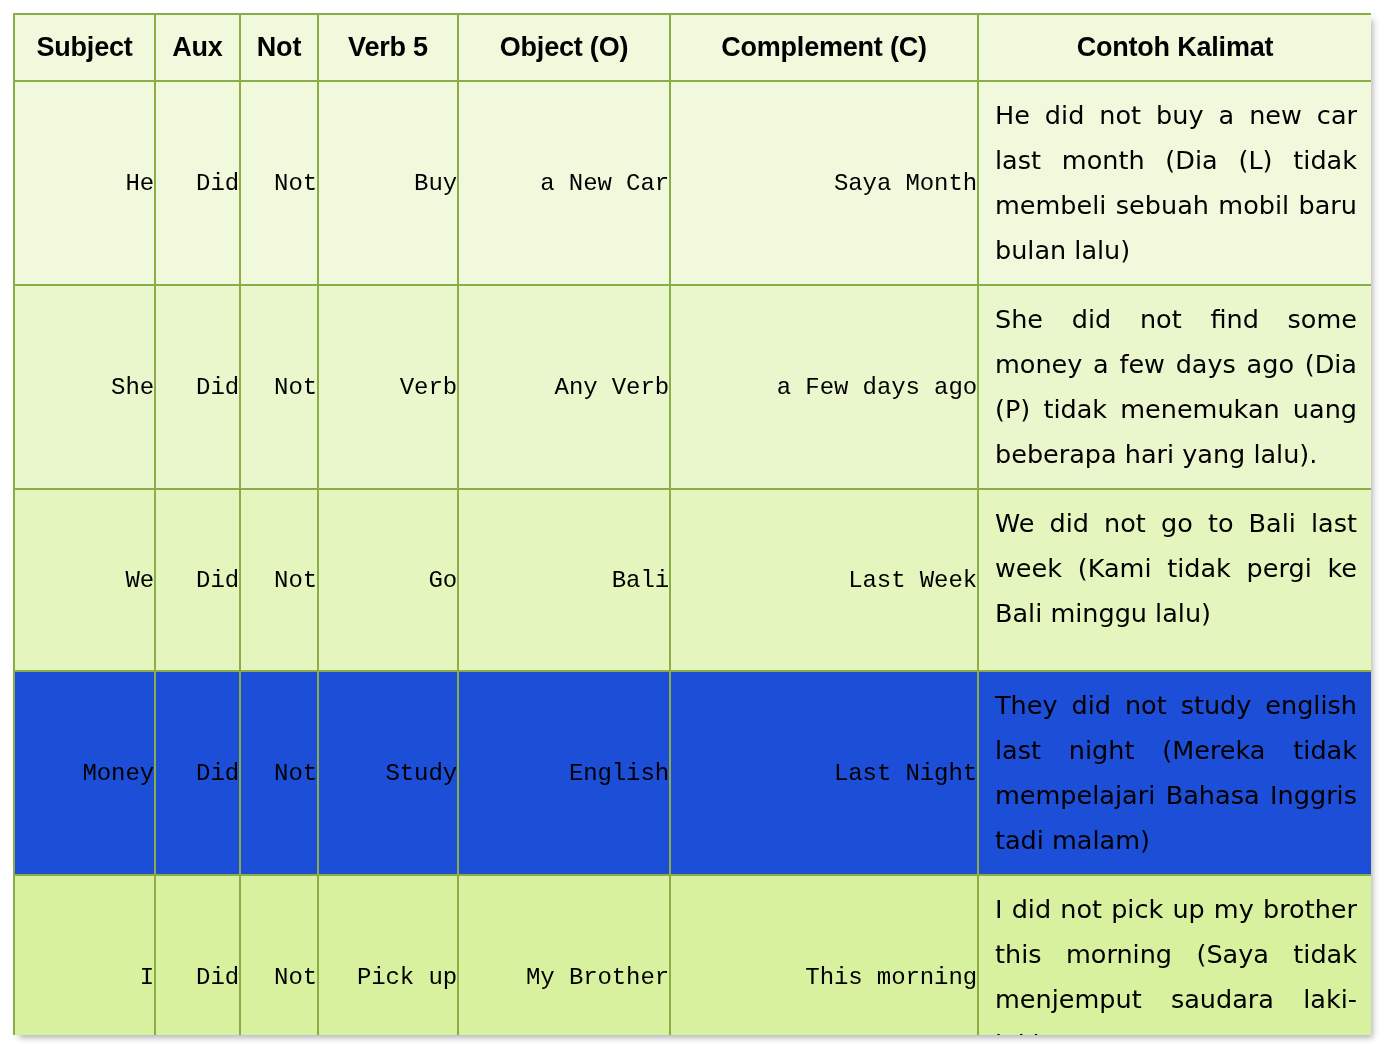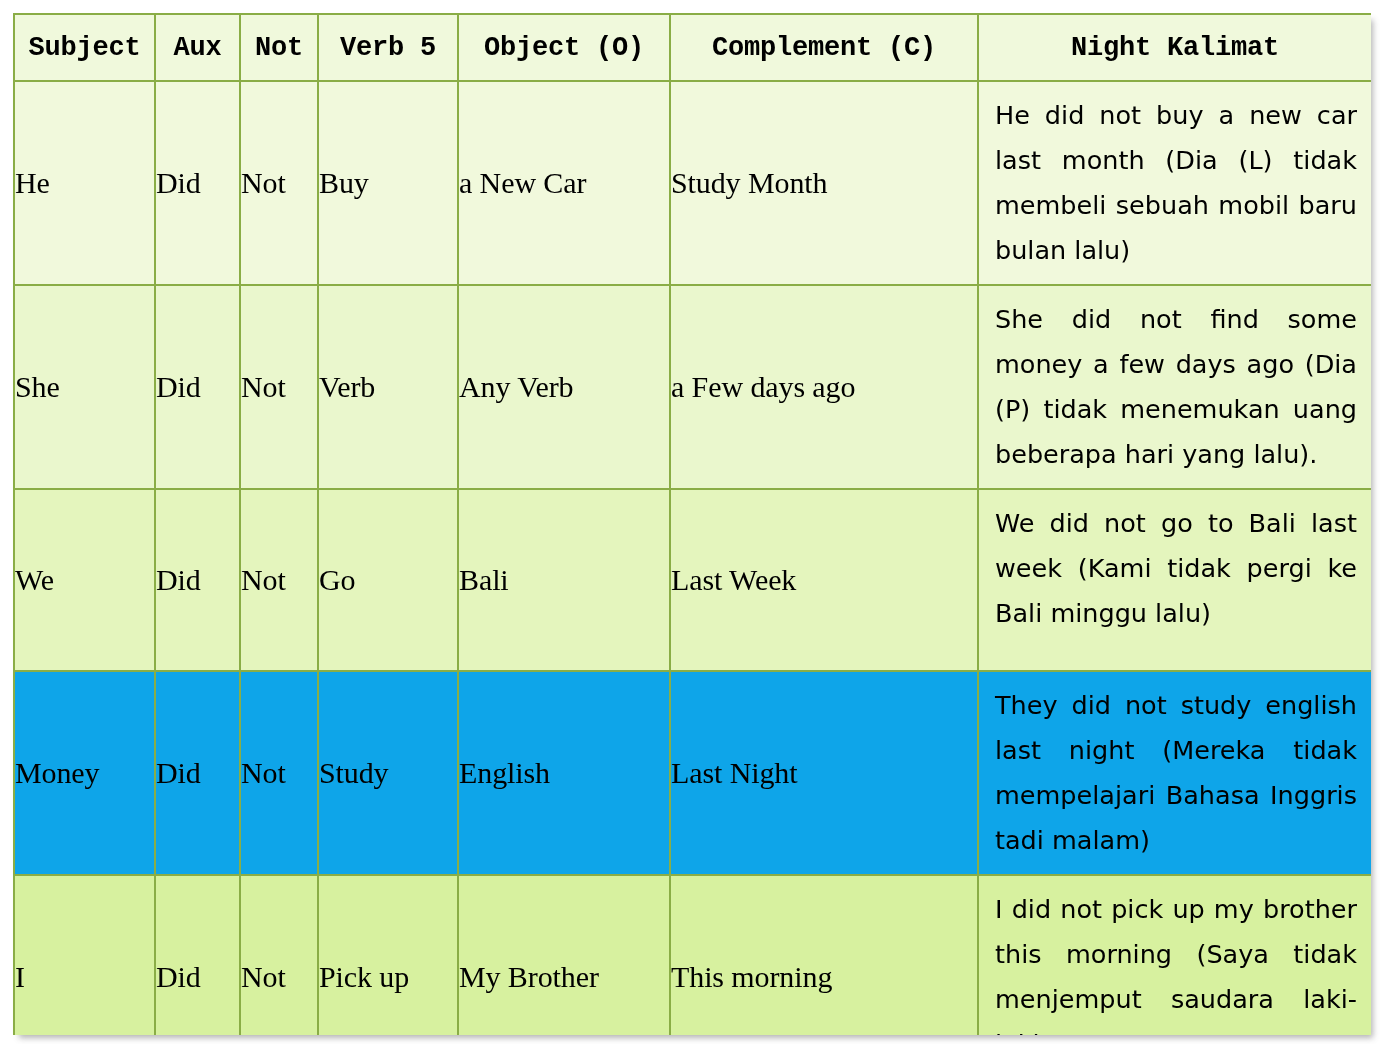--- a/index.html
+++ b/index.html
@@ -59,30 +59,30 @@
   col.c-complement { width: 308px; }
   col.c-contoh     { width: 394px; }
 
   
   thead th {
     background: #f0f9dc;
     height: 67px;
     font-weight: bold;
     font-size: 27px;
     text-align: center;
-    font-family: Liberation Mono, monospace;
+    font-family: Liberation Sans, sans-serif;
     letter-spacing: -0.2px;
     white-space: nowrap;
   }
 
   
   tbody td.short {
-    text-align: left;
-    font-size: 30px;
-    font-family: Liberation Serif, serif;
+    text-align: right;
+    font-size: 24px;
+    font-family: Liberation Mono, monospace;
     letter-spacing: -0.1px;
     white-space: nowrap;
   }
 
   
   tbody td.sentence {
     text-align: justify;
     text-align-last: left;
     font-size: 25.5px;
     line-height: 45px;
@@ -91,21 +91,21 @@
     vertical-align: top;
     hyphens: none;
     word-spacing: 0px;
     margin-left: 34px;
   }
 
   
   tr.row-0 td { background: #f1f9dc; }
   tr.row-1 td { background: #eaf7cd; }
   tr.row-2 td { background: #e4f5bd; }
-  tr.row-3 td { background: #0ea5e9; }
+  tr.row-3 td { background: #1d4ed8; }
   tr.row-4 td { background: #d7f19f; }
 
   tr.row-0 td { height: 180px; }
   tr.row-1 td { height: 179px; border-radius: 6px; }
   tr.row-2 td { height: 182px; }
   tr.row-3 td { height: 182px; }
   tr.row-4 td { height: 196px; }
 </style>
 </head>
 <body>
@@ -123,31 +123,31 @@
         <col class="c-contoh">
       </colgroup>
       <thead>
         <tr>
           <th>Subject</th>
           <th>Aux</th>
           <th>Not</th>
           <th>Verb 5</th>
           <th>Object (O)</th>
           <th>Complement (C)</th>
-          <th>Night Kalimat</th>
+          <th>Contoh Kalimat</th>
         </tr>
       </thead>
       <tbody>
         <tr class="row-0">
           <td class="short">He</td>
           <td class="short">Did</td>
           <td class="short">Not</td>
           <td class="short">Buy</td>
           <td class="short">a New Car</td>
-          <td class="short">Study Month</td>
+          <td class="short">Saya Month</td>
           <td class="sentence">He did not buy a new car last month (Dia (L) tidak membeli sebuah mobil baru bulan lalu)</td>
         </tr>
         <tr class="row-1">
           <td class="short">She</td>
           <td class="short">Did</td>
           <td class="short">Not</td>
           <td class="short">Verb</td>
           <td class="short">Any Verb</td>
           <td class="short">a Few days ago</td>
           <td class="sentence">She did not find some money a few days ago (Dia (P) tidak menemukan uang beberapa hari yang lalu).</td>

